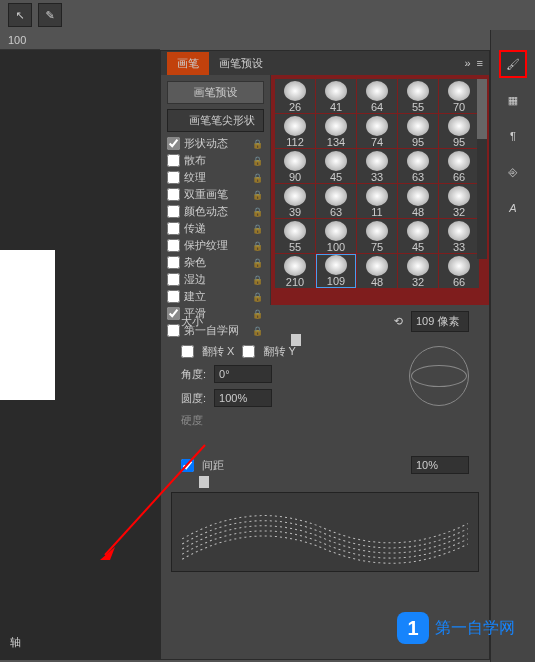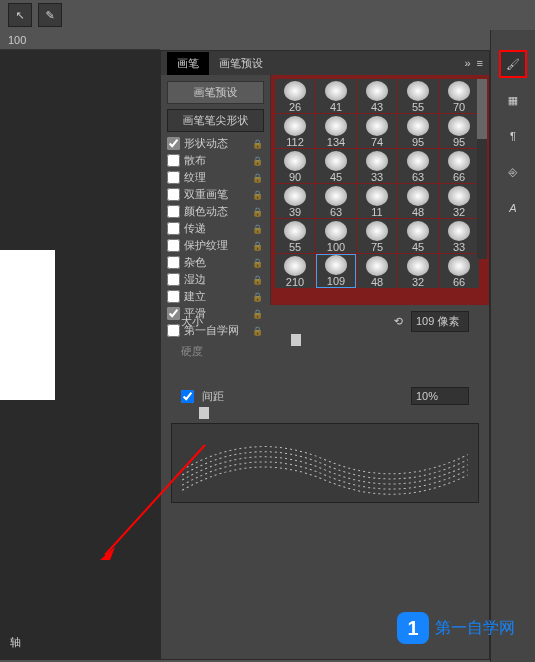--- a/index.html
+++ b/index.html
@@ -9,27 +9,27 @@
 .rulers-area{position:relative;width:160px;height:630px;background:#2a2a2a}
 .ruler-h{height:20px;background:#535353;border-bottom:1px solid #333;color:#888;font-size:9px;padding-left:8px;line-height:20px}
 .canvas{position:absolute;left:0;top:220px;width:55px;height:150px;background:#fff}
 .axis-label{position:absolute;bottom:10px;left:10px;color:#ccc}
 .panel-dock{position:absolute;right:0;top:30px;width:45px;height:632px;background:#454545;border-left:1px solid #2a2a2a;display:flex;flex-direction:column;align-items:center;gap:8px;padding-top:20px}
 .dock-btn{width:28px;height:28px;display:flex;align-items:center;justify-content:center;cursor:pointer;border:1px solid transparent}
 .dock-btn.hl{border:2px solid #f00;background:#333}
 .brush-panel{position:absolute;left:160px;top:50px;width:330px;height:610px;background:#454545;border:1px solid #2a2a2a;display:flex;flex-direction:column}
 .tabs{height:24px;display:flex;align-items:center;background:#383838;padding:0 6px}
 .tab{padding:4px 10px;cursor:pointer}
-.tab.active{background:#000000}
+.tab.active{background:#c2410c}
 .tabs-right{margin-left:auto;display:flex;gap:6px;align-items:center}
 .panel-body{flex:1;display:flex;flex-direction:column}
 .upper{display:flex;height:230px}
 .left-opts{width:110px;background:#454545;border-right:1px solid #333;display:flex;flex-direction:column;padding:4px 2px;gap:1px}
 .preset-btn{background:#5a5a5a;border:1px solid #333;padding:3px 6px;margin:2px 4px 4px;cursor:pointer;text-align:center}
-.sub-btn{background:#3a3a3a;border:1px solid #222;padding:3px 8px;margin:0 4px 2px;cursor:pointer;text-align:center}
+.sub-btn{background:#3a3a3a;border:1px solid #222;padding:3px 8px;margin:0 4px 2px;cursor:pointer;text-align:right}
 .opt-row{display:flex;align-items:center;gap:4px;padding:1px 4px;cursor:pointer}
 .opt-row input{accent-color:#888}
 .lock{margin-left:auto;opacity:.5;font-size:9px}
 .thumbs{flex:1;overflow:hidden;position:relative;background:#7f1d1d}
 .grid{display:grid;grid-template-columns:repeat(5,40px);gap:1px;padding:4px}
 .thumb{width:40px;height:34px;background:#3a3a3a;display:flex;flex-direction:column;align-items:center;justify-content:flex-end;font-size:8px;color:#aaa;cursor:pointer}
 .thumb.sel{border:1px solid #48a0f0}
 .thumb .dot{width:22px;height:20px;border-radius:50%;background:radial-gradient(#fff,#999)}
 .scrollbar{position:absolute;right:2px;top:4px;width:10px;height:180px;background:#333}
 .scrollbar .sthumb{width:100%;height:60px;background:#666}
@@ -152,21 +152,21 @@
             <div class="thumb">
               <div class="dot"></div>
               <span>26</span>
             </div>
             <div class="thumb">
               <div class="dot"></div>
               <span>41</span>
             </div>
             <div class="thumb">
               <div class="dot"></div>
-              <span>43</span>
+              <span>64</span>
             </div>
             <div class="thumb">
               <div class="dot"></div>
               <span>55</span>
             </div>
             <div class="thumb">
               <div class="dot"></div>
               <span>70</span>
             </div>
             <div class="thumb">
@@ -277,20 +277,39 @@
     </div>
     <div class="settings">
       <div class="srow">
         <span>大小</span>
         <span style="margin-left:auto">⟲</span>
         <div class="num">109 像素</div>
       </div>
       <div class="slider">
           <div class="knob" style="left:40%"></div>
         </div>
+      <div class="srow">
+        <div style="flex:1">
+          <div class="srow">
+            <input type="checkbox" style="">
+              <span>翻转 X</span>
+            <input type="checkbox" style="">
+              <span>翻转 Y</span>
+          </div>
+          <div class="srow" style="margin-top:6px">
+            <span>角度:</span>
+            <div class="num">0°</div>
+          </div>
+          <div class="srow" style="margin-top:6px">
+            <span>圆度:</span>
+            <div class="num">100%</div>
+          </div>
+        </div>
+        <div class="angle-circle"></div>
+      </div>
       <div class="srow">
           <span style="opacity:.5">硬度</span>
         </div>
       <div class="slider" style="opacity:.4"></div>
       <div class="srow" style="margin-top:16px">
         <input type="checkbox" checked="" style="">
         <span>间距</span>
         <div class="num" style="margin-left:auto">10%</div>
       </div>
       <div class="slider">

